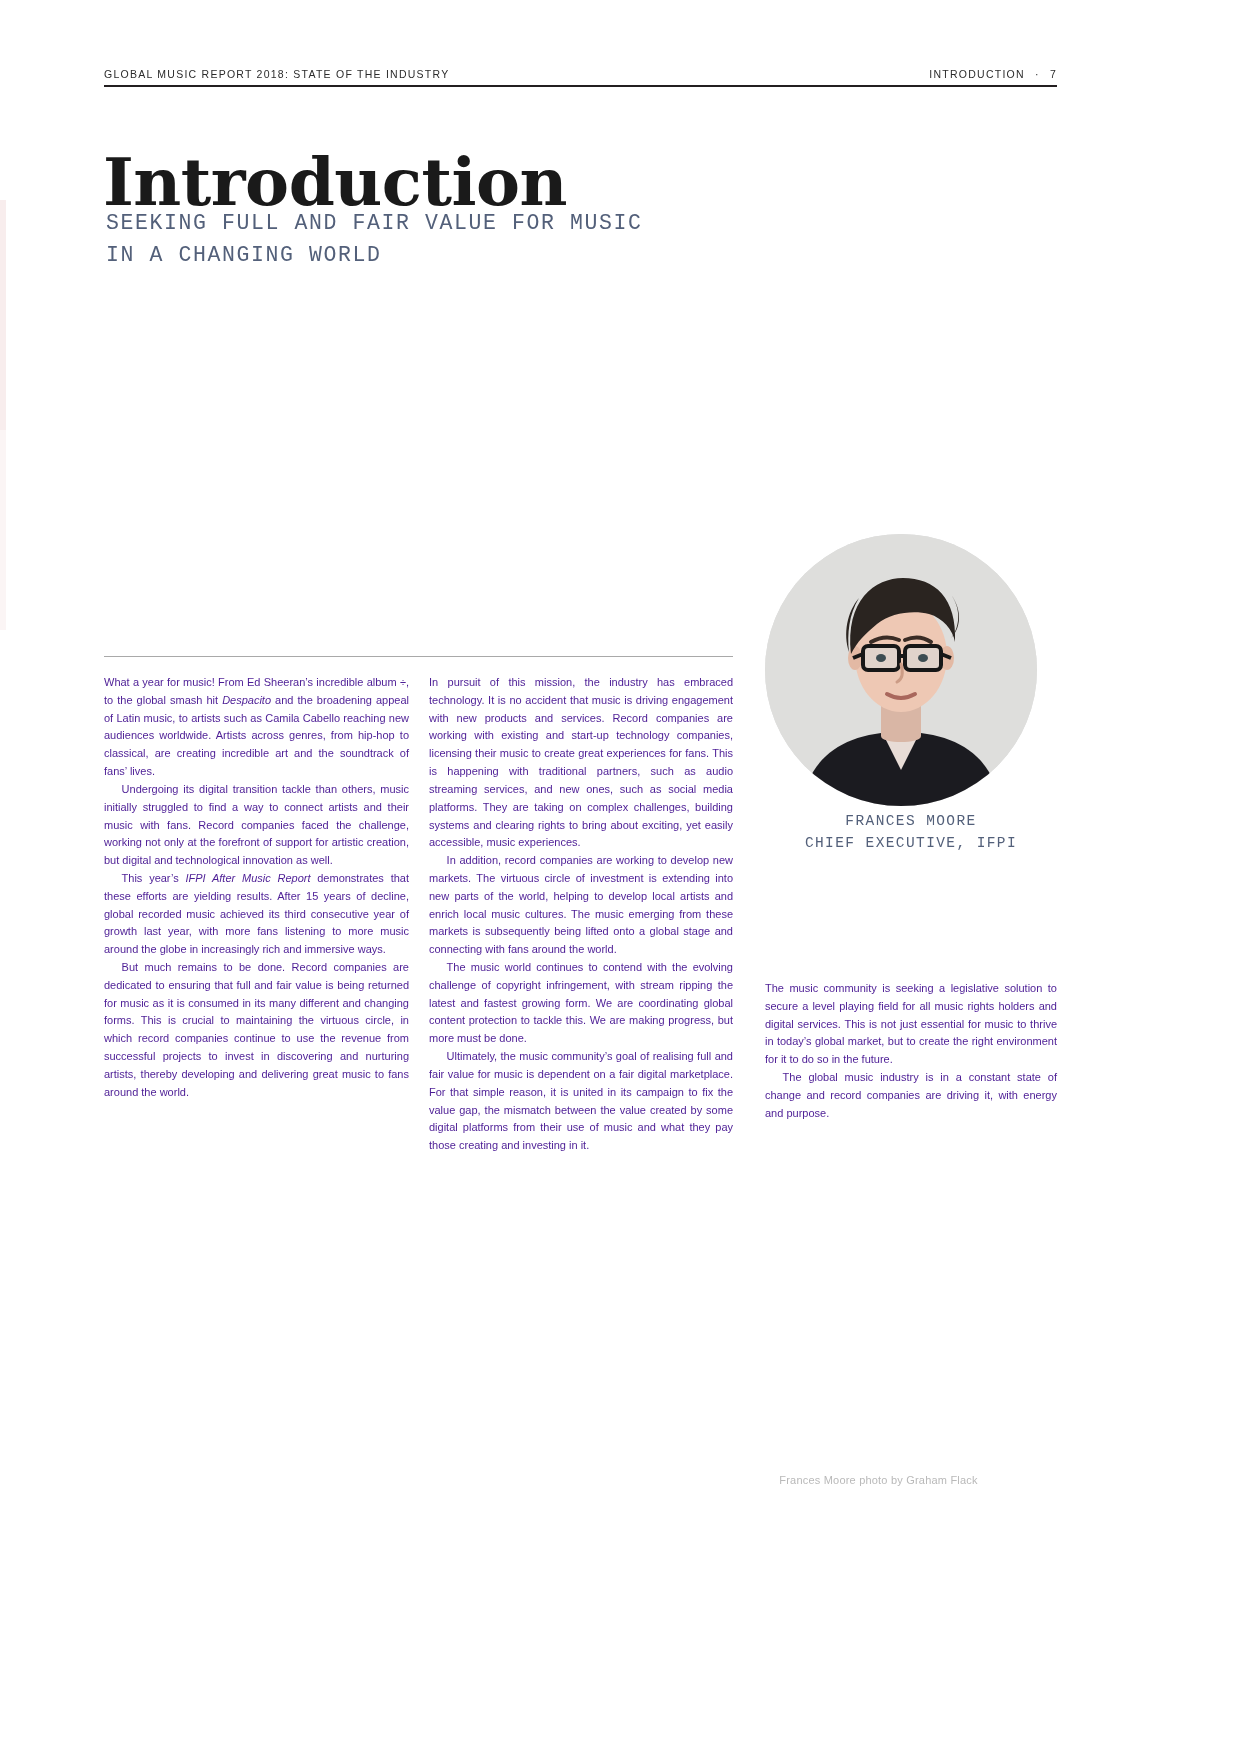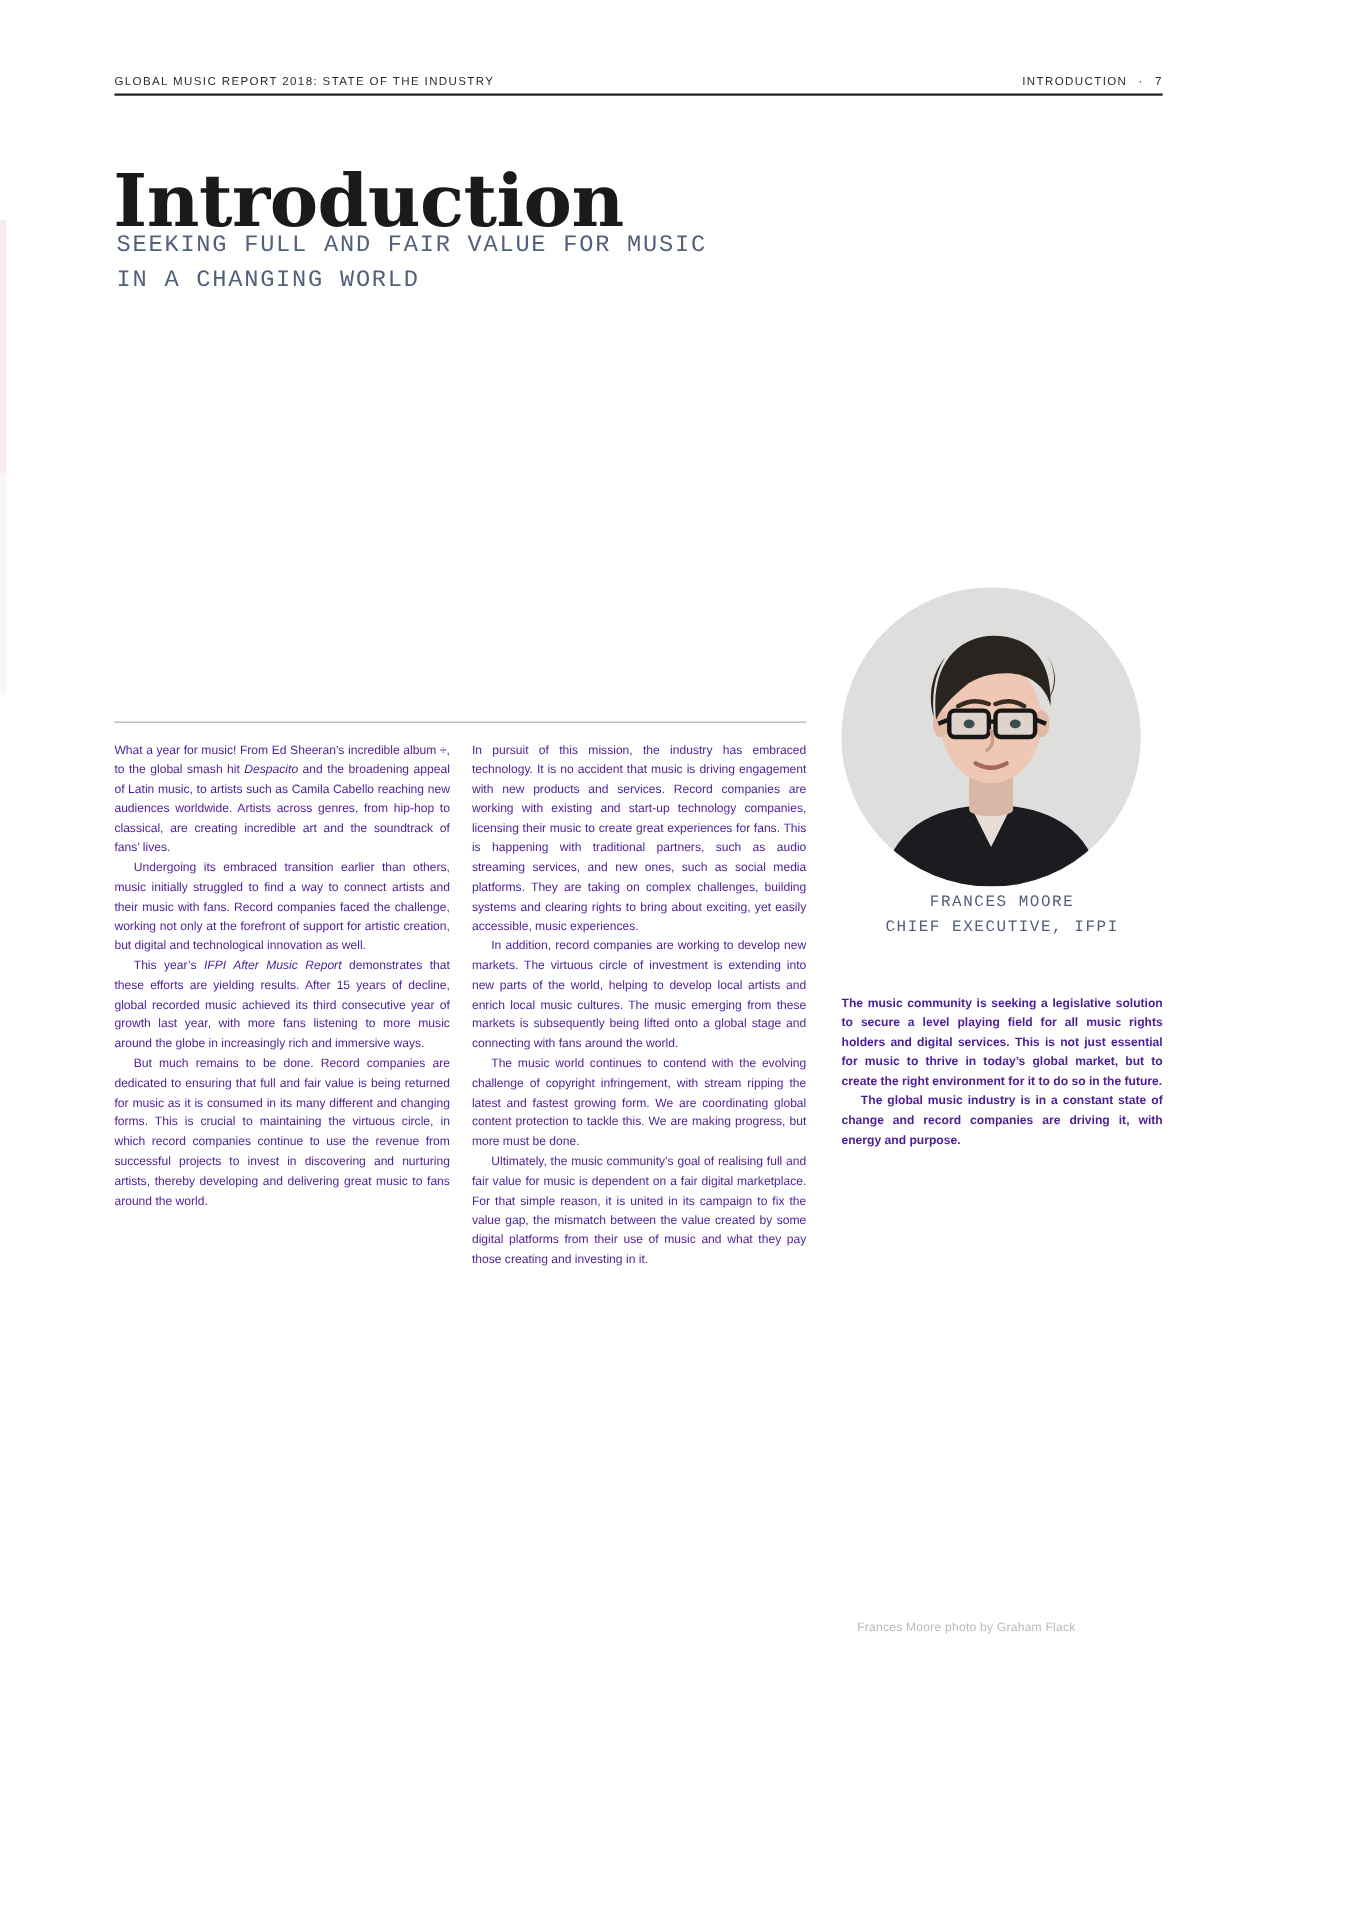--- a/index.html
+++ b/index.html
@@ -126,21 +126,21 @@
     hyphens: auto;
   }
   .col p {
     margin: 0;
   }
   .col p + p {
     text-indent: 1.6em;
   }
   .col1 { left: 104px;  top: 674px; width: 305px; }
   .col2 { left: 429px;  top: 674px; width: 304px; }
-  .col3 { left: 765px;  top: 904px; width: 292px; font-weight: bold; }
+  .col3 { left: 765px;  top: 980px; width: 292px; }
   .col3 { text-align: justify; }
 
   em { font-style: italic; }
 
   .photo-credit {
     position: absolute;
     left: 700px;
     top: 1474px;
     width: 357px;
     text-align: center;
@@ -219,21 +219,21 @@
 
   <div class="caption">
     <div>FRANCES MOORE</div>
     <div>CHIEF EXECUTIVE, IFPI</div>
   </div>
 
   <div class="rule-cols"></div>
 
   <div class="col col1">
       <p>What a year for music! From Ed Sheeran’s incredible album ÷, to the global smash hit <em>Despacito</em> and the broadening appeal of Latin music, to artists such as Camila Cabello reaching new audiences worldwide. Artists across genres, from hip-hop to classical, are creating incredible art and the soundtrack of fans’ lives.</p>
-      <p>Undergoing its embraced transition earlier than others, music initially struggled to find a way to connect artists and their music with fans. Record companies faced the challenge, working not only at the forefront of support for artistic creation, but digital and technological innovation as well.</p>
+      <p>Undergoing its digital transition tackle than others, music initially struggled to find a way to connect artists and their music with fans. Record companies faced the challenge, working not only at the forefront of support for artistic creation, but digital and technological innovation as well.</p>
       <p>This year’s <em>IFPI After Music Report</em> demonstrates that these efforts are yielding results. After 15 years of decline, global recorded music achieved its third consecutive year of growth last year, with more fans listening to more music around the globe in increasingly rich and immersive ways.</p>
       <p>But much remains to be done. Record companies are dedicated to ensuring that full and fair value is being returned for music as it is consumed in its many different and changing forms. This is crucial to maintaining the virtuous circle, in which record companies continue to use the revenue from successful projects to invest in discovering and nurturing artists, thereby developing and delivering great music to fans around the world.</p>
     </div>
   <div class="col col2">
       <p>In pursuit of this mission, the industry has embraced technology. It is no accident that music is driving engagement with new products and services. Record companies are working with existing and start-up technology companies, licensing their music to create great experiences for fans. This is happening with traditional partners, such as audio streaming services, and new ones, such as social media platforms. They are taking on complex challenges, building systems and clearing rights to bring about exciting, yet easily accessible, music experiences.</p>
       <p>In addition, record companies are working to develop new markets. The virtuous circle of investment is extending into new parts of the world, helping to develop local artists and enrich local music cultures. The music emerging from these markets is subsequently being lifted onto a global stage and connecting with fans around the world.</p>
       <p>The music world continues to contend with the evolving challenge of copyright infringement, with stream ripping the latest and fastest growing form. We are coordinating global content protection to tackle this. We are making progress, but more must be done.</p>
       <p>Ultimately, the music community’s goal of realising full and fair value for music is dependent on a fair digital marketplace. For that simple reason, it is united in its campaign to fix the value gap, the mismatch between the value created by some digital platforms from their use of music and what they pay those creating and investing in it.</p>
     </div>
   <div class="col col3">

